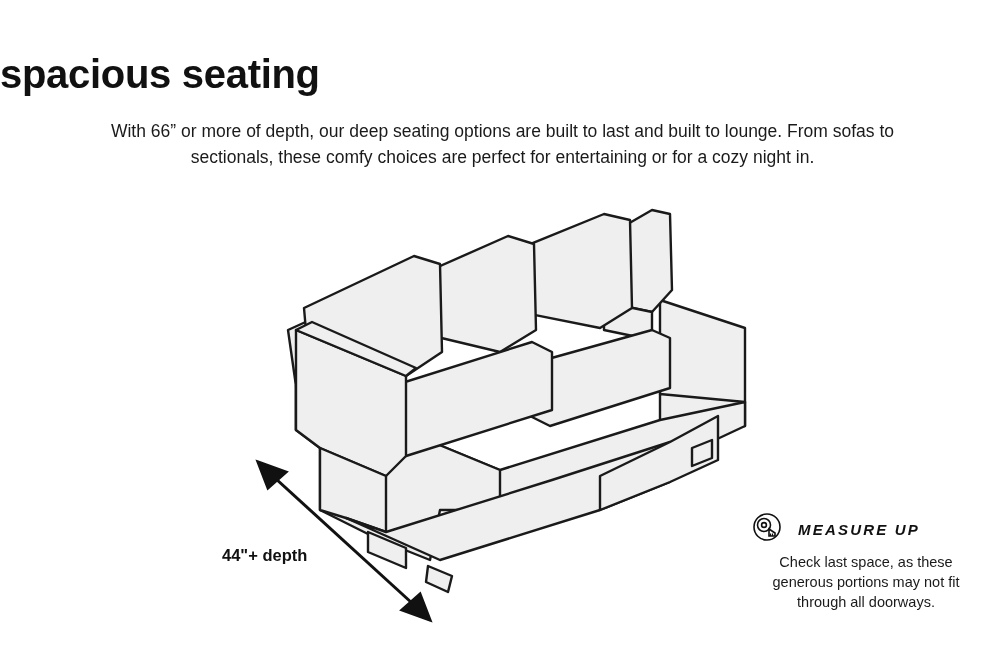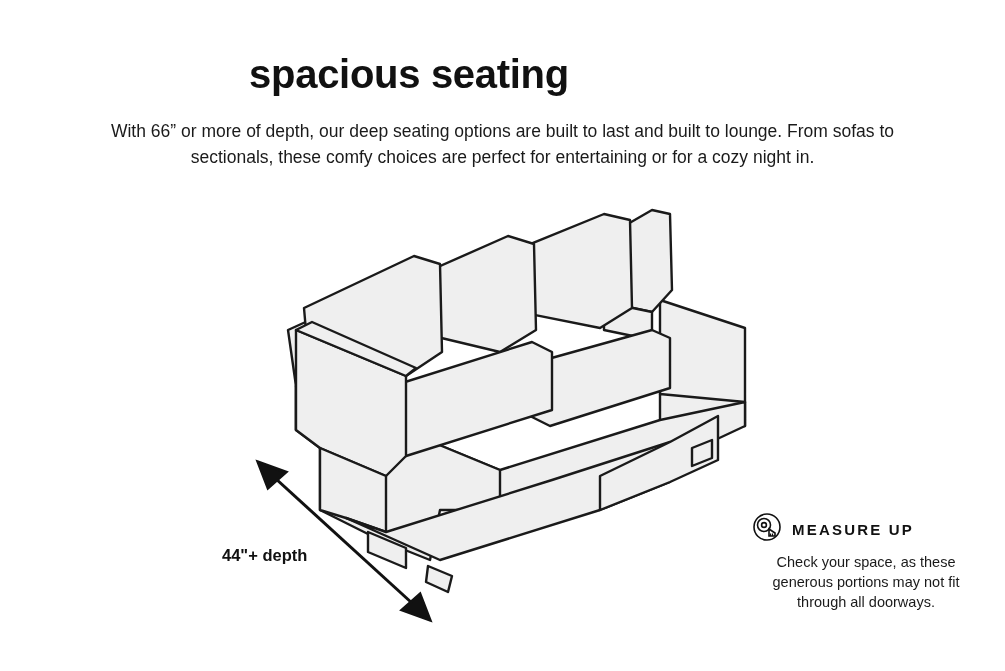--- a/index.html
+++ b/index.html
@@ -16,21 +16,20 @@
     width: 1005px;
     height: 671px;
     background: #ffffff;
     overflow: hidden;
   }
   .title {
     position: absolute;
     top: 52px;
     left: 0;
     width: 818px;
-    text-align: center;
     font-size: 40px;
     font-weight: bold;
     letter-spacing: -0.3px;
     color: #111111;
   }
   .subtitle {
     position: absolute;
     top: 118px;
     left: 85px;
     width: 835px;
@@ -58,22 +57,23 @@
   .measure-block {
     position: absolute;
     left: 752px;
     top: 512px;
     width: 230px;
   }
   .measure-head {
     display: flex;
     align-items: center;
     justify-content: flex-start;
-    gap: 10px;
+    gap: 16px;
     height: 34px;
+    font-style: italic;
   }
   .measure-title {
     font-size: 15px;
     font-weight: bold;
     letter-spacing: 2.2px;
     color: #111111;
   }
   .measure-note {
     margin-top: 6px;
     font-size: 14.5px;
@@ -149,16 +149,16 @@
           <circle cx="15" cy="15" r="13" fill="none" stroke="#111111" stroke-width="1.6"></circle>
           <circle cx="12" cy="13" r="6.5" fill="none" stroke="#111111" stroke-width="1.6"></circle>
           <circle cx="12" cy="13" r="2.4" fill="none" stroke="#111111" stroke-width="1.6"></circle>
           <path d="M17 17 L23 21 L23 24 L17 24 Z" fill="none" stroke="#111111" stroke-width="1.6"></path>
           <line x1="18.5" y1="24" x2="18.5" y2="21.5" stroke="#111111" stroke-width="1.2"></line>
           <line x1="20.5" y1="24" x2="20.5" y2="21.5" stroke="#111111" stroke-width="1.2"></line>
         </svg>
       </span>
       <span class="measure-title">MEASURE UP</span>
     </div>
-    <div class="measure-note">Check your space, as these generous portions may not fit through all doorways.</div>
+    <div class="measure-note">Check last space, as these generous portions may not fit through all doorways.</div>
   </div>
 
 </div>
 
 </body></html>

